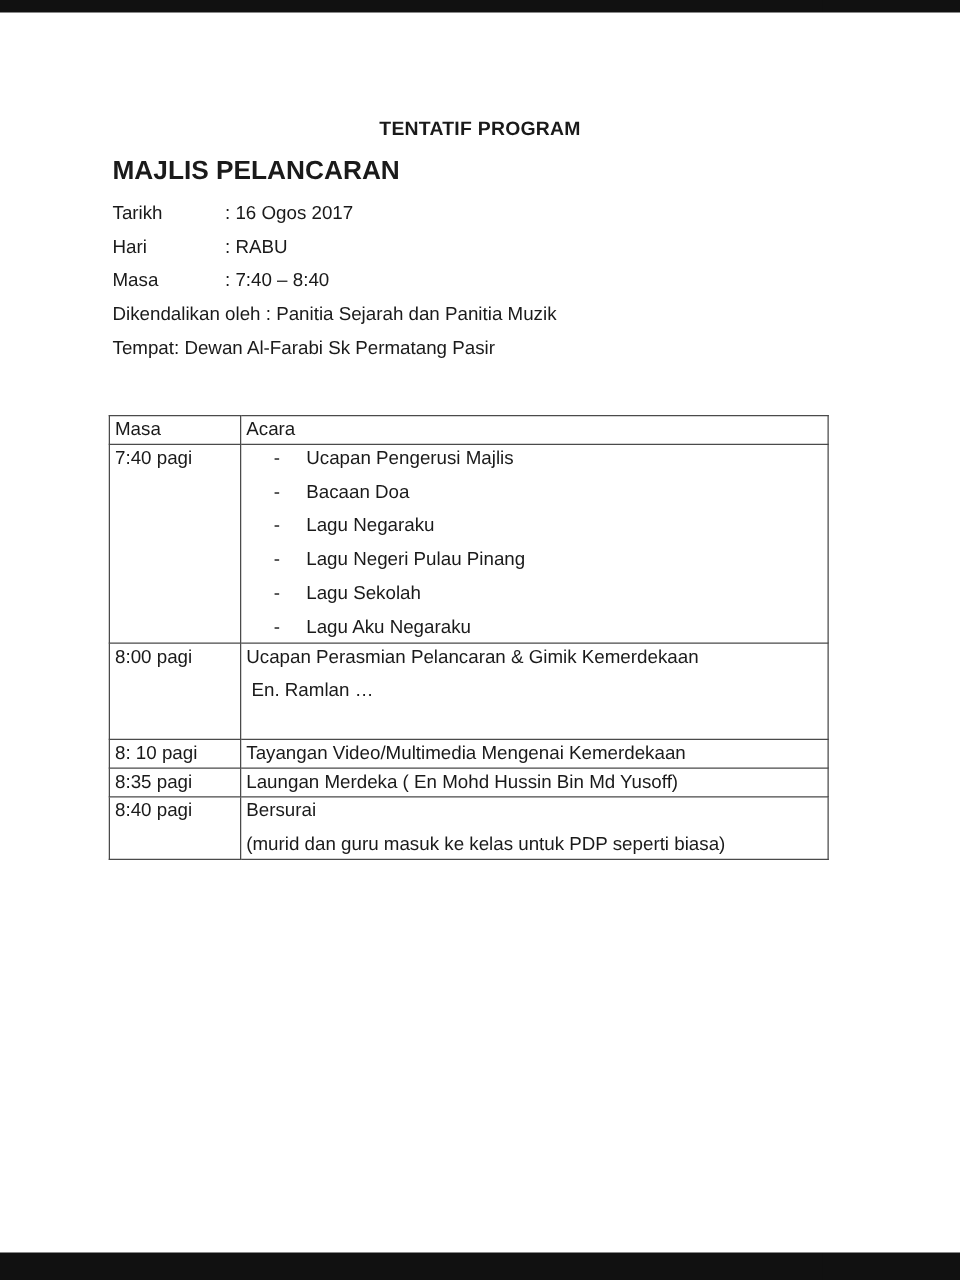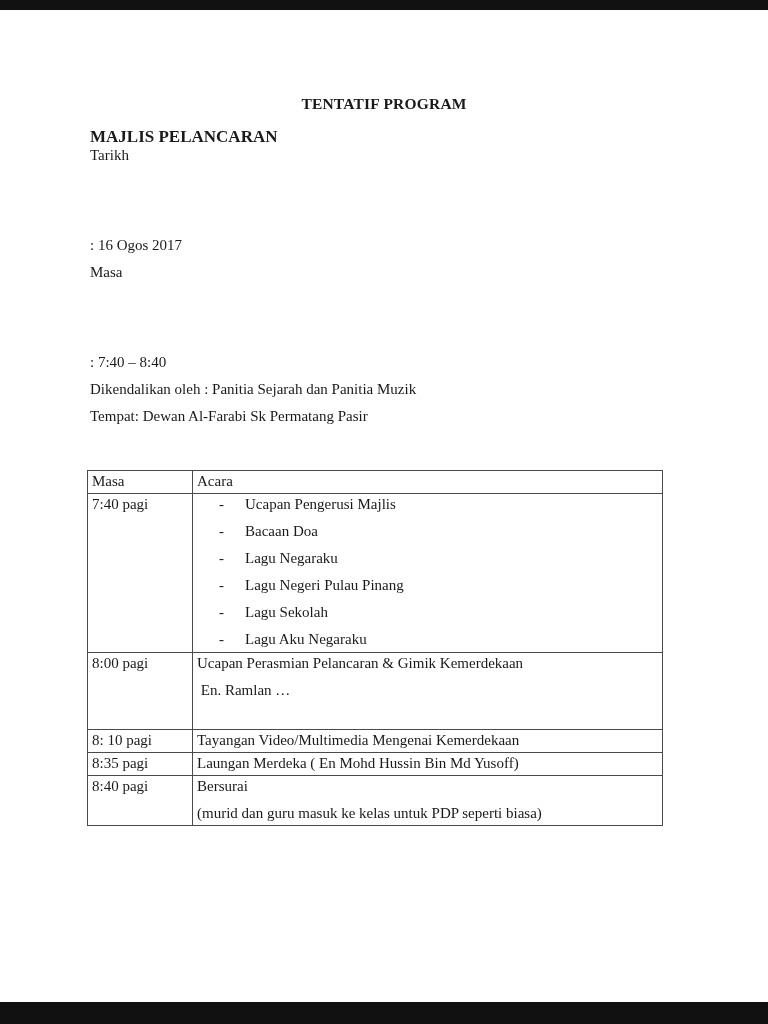--- a/index.html
+++ b/index.html
@@ -8,21 +8,21 @@
     background: #111111;
     width: 768px;
     height: 1024px;
     overflow: hidden;
   }
   .canvas {
     position: relative;
     width: 658px;
     height: 1024px;
     background: #111111;
-    font-family: Liberation Serif, serif;
+    font-family: Liberation Sans, sans-serif;
     color: #1a1a1a;
   }
   .page {
     position: absolute;
     top: 10px;
     left: 0;
     width: 768px;
     height: 992px;
     background: #ffffff;
     box-sizing: border-box;
@@ -32,29 +32,29 @@
   .title {
     text-align: center;
     font-weight: bold;
     font-size: 15.5px;
     letter-spacing: 0.2px;
     line-height: 19px;
     margin-bottom: 14px;
   }
   .heading {
     font-weight: bold;
-    font-size: 17px;
-    line-height: 19px;
+    font-size: 21px;
+    line-height: 19px;
+    margin-bottom: 15px;
   }
   .meta-row {
     display: flex;
     line-height: 19px;
     margin-bottom: 8px;
     white-space: pre-wrap;
-    flex-direction: column;
   }
   .meta-label {
     display: inline-block;
     width: 90px;
     flex: 0 0 90px;
   }
   .meta-value {
     white-space: pre-wrap;
   }
   .meta-single {
@@ -108,20 +108,24 @@
 
     <div class="title">TENTATIF PROGRAM</div>
     <div class="heading">MAJLIS PELANCARAN</div>
 
     <div>
       <div class="meta-row">
         <span class="meta-label">Tarikh</span>
         <span class="meta-value">: 16 Ogos 2017</span>
       </div>
       <div class="meta-row">
+        <span class="meta-label">Hari</span>
+        <span class="meta-value">: RABU</span>
+      </div>
+      <div class="meta-row">
         <span class="meta-label">Masa</span>
         <span class="meta-value">: 7:40 – 8:40</span>
       </div>
       <div class="meta-single">Dikendalikan oleh : Panitia Sejarah dan Panitia Muzik</div>
       <div class="meta-single">Tempat: Dewan Al-Farabi Sk Permatang Pasir</div>
     </div>
 
     <table class="program-table">
       <thead>
         <tr>

